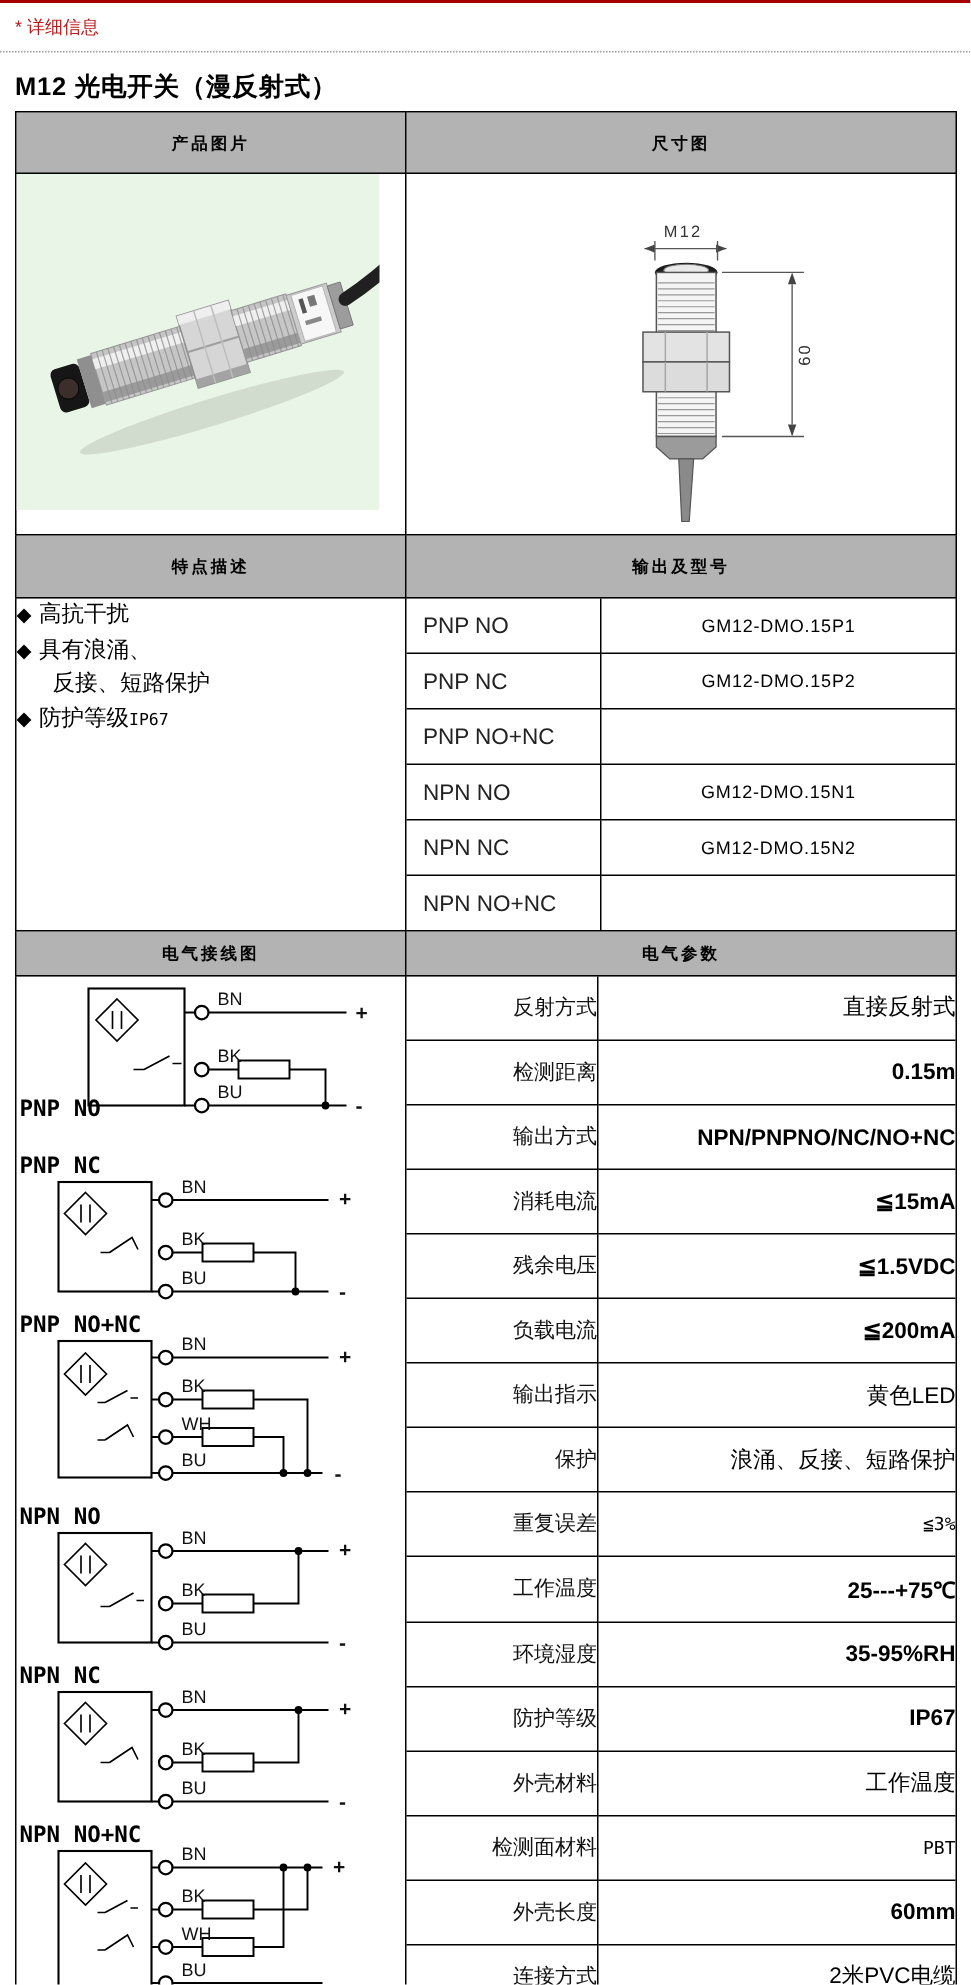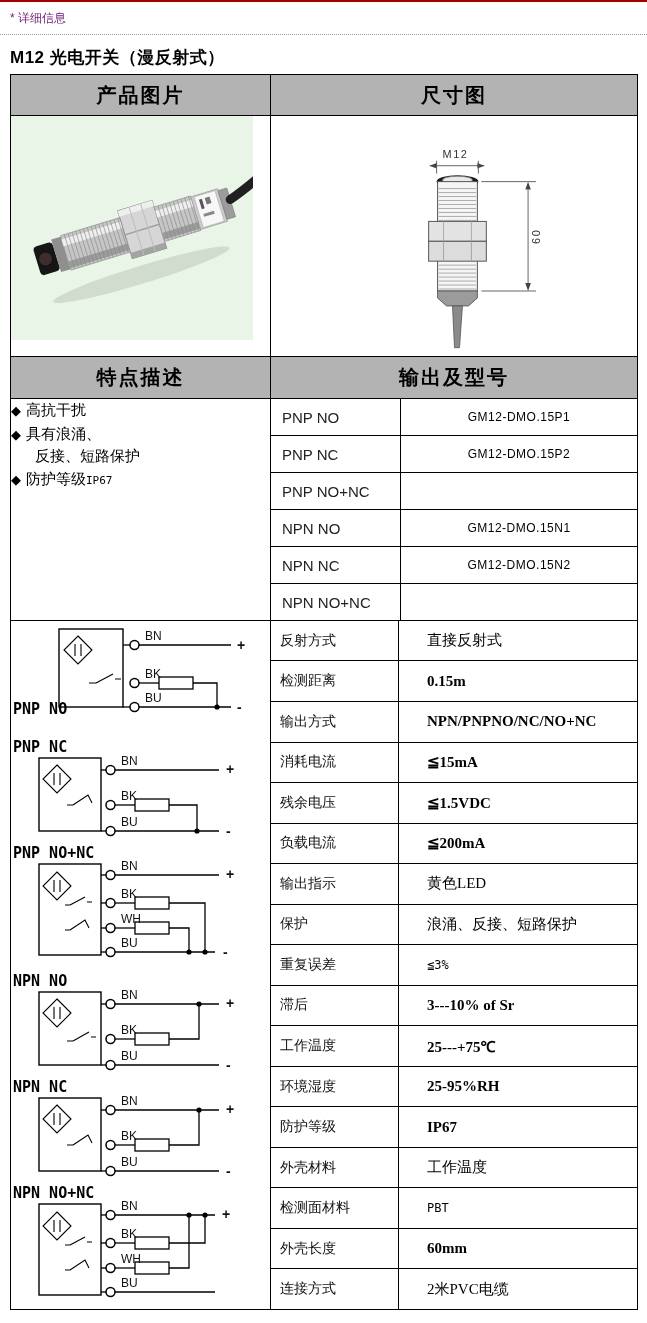--- a/index.html
+++ b/index.html
@@ -2,32 +2,32 @@
 <html><head>
 <meta charset="utf-8">
 <style>
   html,body{margin:0;padding:0;}
   body{
     width:647px;height:1323px;background:#fff;position:relative;
     font-family:"Liberation Sans",sans-serif;color:#000;
   }
   .accent-bar{height:2px;background:#a40000;width:100%;}
   .info-bar{
-    font-size:12px;color:#701a75;padding:8px 0 7px 10px;
+    font-size:12px;color:#b91c1c;padding:8px 0 7px 10px;
     border-bottom:1px dotted #999;
   }
   .page-title{
     font-size:17px;font-weight:bold;margin:11px 0 5px 10px;letter-spacing:.5px;
   }
   table.main{
     border-collapse:collapse;table-layout:fixed;margin-left:10px;width:627px;
   }
   table.main th,table.main td{border:1px solid #000;padding:0;}
   th.sec{
-    background:#b3b3b3;font-size:20px;font-weight:bold;text-align:center;
+    background:#b3b3b3;font-size:11px;font-weight:bold;text-align:center;
     letter-spacing:2px;
   }
   tr.hr1 th{height:40px;}
   tr.hr2 th{height:41px;}
   tr.hr3 th{height:29px;}
   td.img-cell{background:#fff;height:240px;vertical-align:top;padding:9px 8px 5px 8px;}
   td.img-cell svg{display:block;}
   td.dim-cell{background:#fff;vertical-align:top;}
   td.dim-cell svg{display:block;width:100%;height:auto;}
   td.feat-cell{vertical-align:top;padding:16px 6px 0 8px;font-size:15px;line-height:1.45;}
@@ -37,23 +37,23 @@
   .feat-small{font-size:11px;font-family:"DejaVu Sans Mono",monospace;}
   td.nest-cell{vertical-align:top;padding:0;height:220px;}
   td.nest-cell.params{height:665px;}
   table.nest{border-collapse:collapse;width:100%;height:100%;table-layout:fixed;}
   table.nest td{border:none;border-bottom:1px solid #000;}
   table.nest tr:last-child td{border-bottom:none;}
   table.nest td.c1{border-right:1px solid #000;}
   table.out td{height:36px;}
   table.out td.c1{width:118px;padding-left:11px;font-size:15px;color:#222;}
   table.out td.c2{text-align:center;font-family:Liberation Sans, sans-serif;font-size:12px;letter-spacing:.5px;}
-  table.par td{height:34px;}
+  table.par td{height:34px;text-align:right;}
   table.par td.c1{width:118px;padding-left:9px;font-size:14px;color:#111;}
-  table.par td.c2{padding-left:28px;font-size:15px;font-weight:bold;font-family:Liberation Serif, serif;}
+  table.par td.c2{padding-left:28px;font-size:15px;font-weight:bold;}
   table.par td.c2.cjk{font-weight:normal;font-size:15px;}
   table.par td.c2.sm{font-weight:normal;font-size:12px;font-family:"DejaVu Sans Mono",monospace;}
   td.wire-cell{vertical-align:top;padding:4px 0 0 2px;}
   td.wire-cell svg{display:block;}
   
   .d-box{stroke:#000;stroke-width:1.4;fill:none;}
   .d-thin{stroke:#000;stroke-width:1.1;fill:none;}
   .d-line{stroke:#000;stroke-width:1.3;fill:none;}
   .d-circ{stroke:#000;stroke-width:1.5;fill:#fff;}
   .d-res{stroke:#000;stroke-width:1.3;fill:#fff;}
@@ -190,20 +190,24 @@
         </tr>
         <tr>
           <td class="c1">NPN NO+NC</td>
           <td class="c2"></td>
         </tr>
       </tbody>
           </table>
     </td>
   </tr>
 
+  <tr class="hr3">
+    <th class="sec">电气接线图</th>
+    <th class="sec">电气参数</th>
+  </tr>
 
   <tr>
     <td class="wire-cell">
 
       <svg width="258" height="118" viewBox="0 0 258 118">
         <rect class="d-box" x="48" y="8" width="64" height="78"></rect>
         <polygon class="d-thin" points="67,15 81,29 67,43 53,29"></polygon>
         <path class="d-thin" d="M64,23 V35 M70,23 V35"></path>
         <path class="d-thin" d="M78,62 h7 M85,62 L102,53 M104,58 h6"></path>
         <path class="d-line" d="M112,24 H119"></path>
@@ -396,30 +400,26 @@
               </tr>
         <tr>
                 <td class="c1">保护</td>
                 <td class="c2 cjk">浪涌、反接、短路保护</td>
               </tr>
         <tr>
                 <td class="c1">重复误差</td>
                 <td class="c2 sm">≦3%</td>
               </tr>
         <tr>
-                <td class="c1">滞后</td>
-                <td class="c2">3---10% of Sr</td>
-              </tr>
-        <tr>
                 <td class="c1">工作温度</td>
                 <td class="c2">25---+75℃</td>
               </tr>
         <tr>
                 <td class="c1">环境湿度</td>
-                <td class="c2">25-95%RH</td>
+                <td class="c2">35-95%RH</td>
               </tr>
         <tr>
                 <td class="c1">防护等级</td>
                 <td class="c2">IP67</td>
               </tr>
         <tr>
                 <td class="c1">外壳材料</td>
                 <td class="c2 cjk">工作温度</td>
               </tr>
         <tr>

